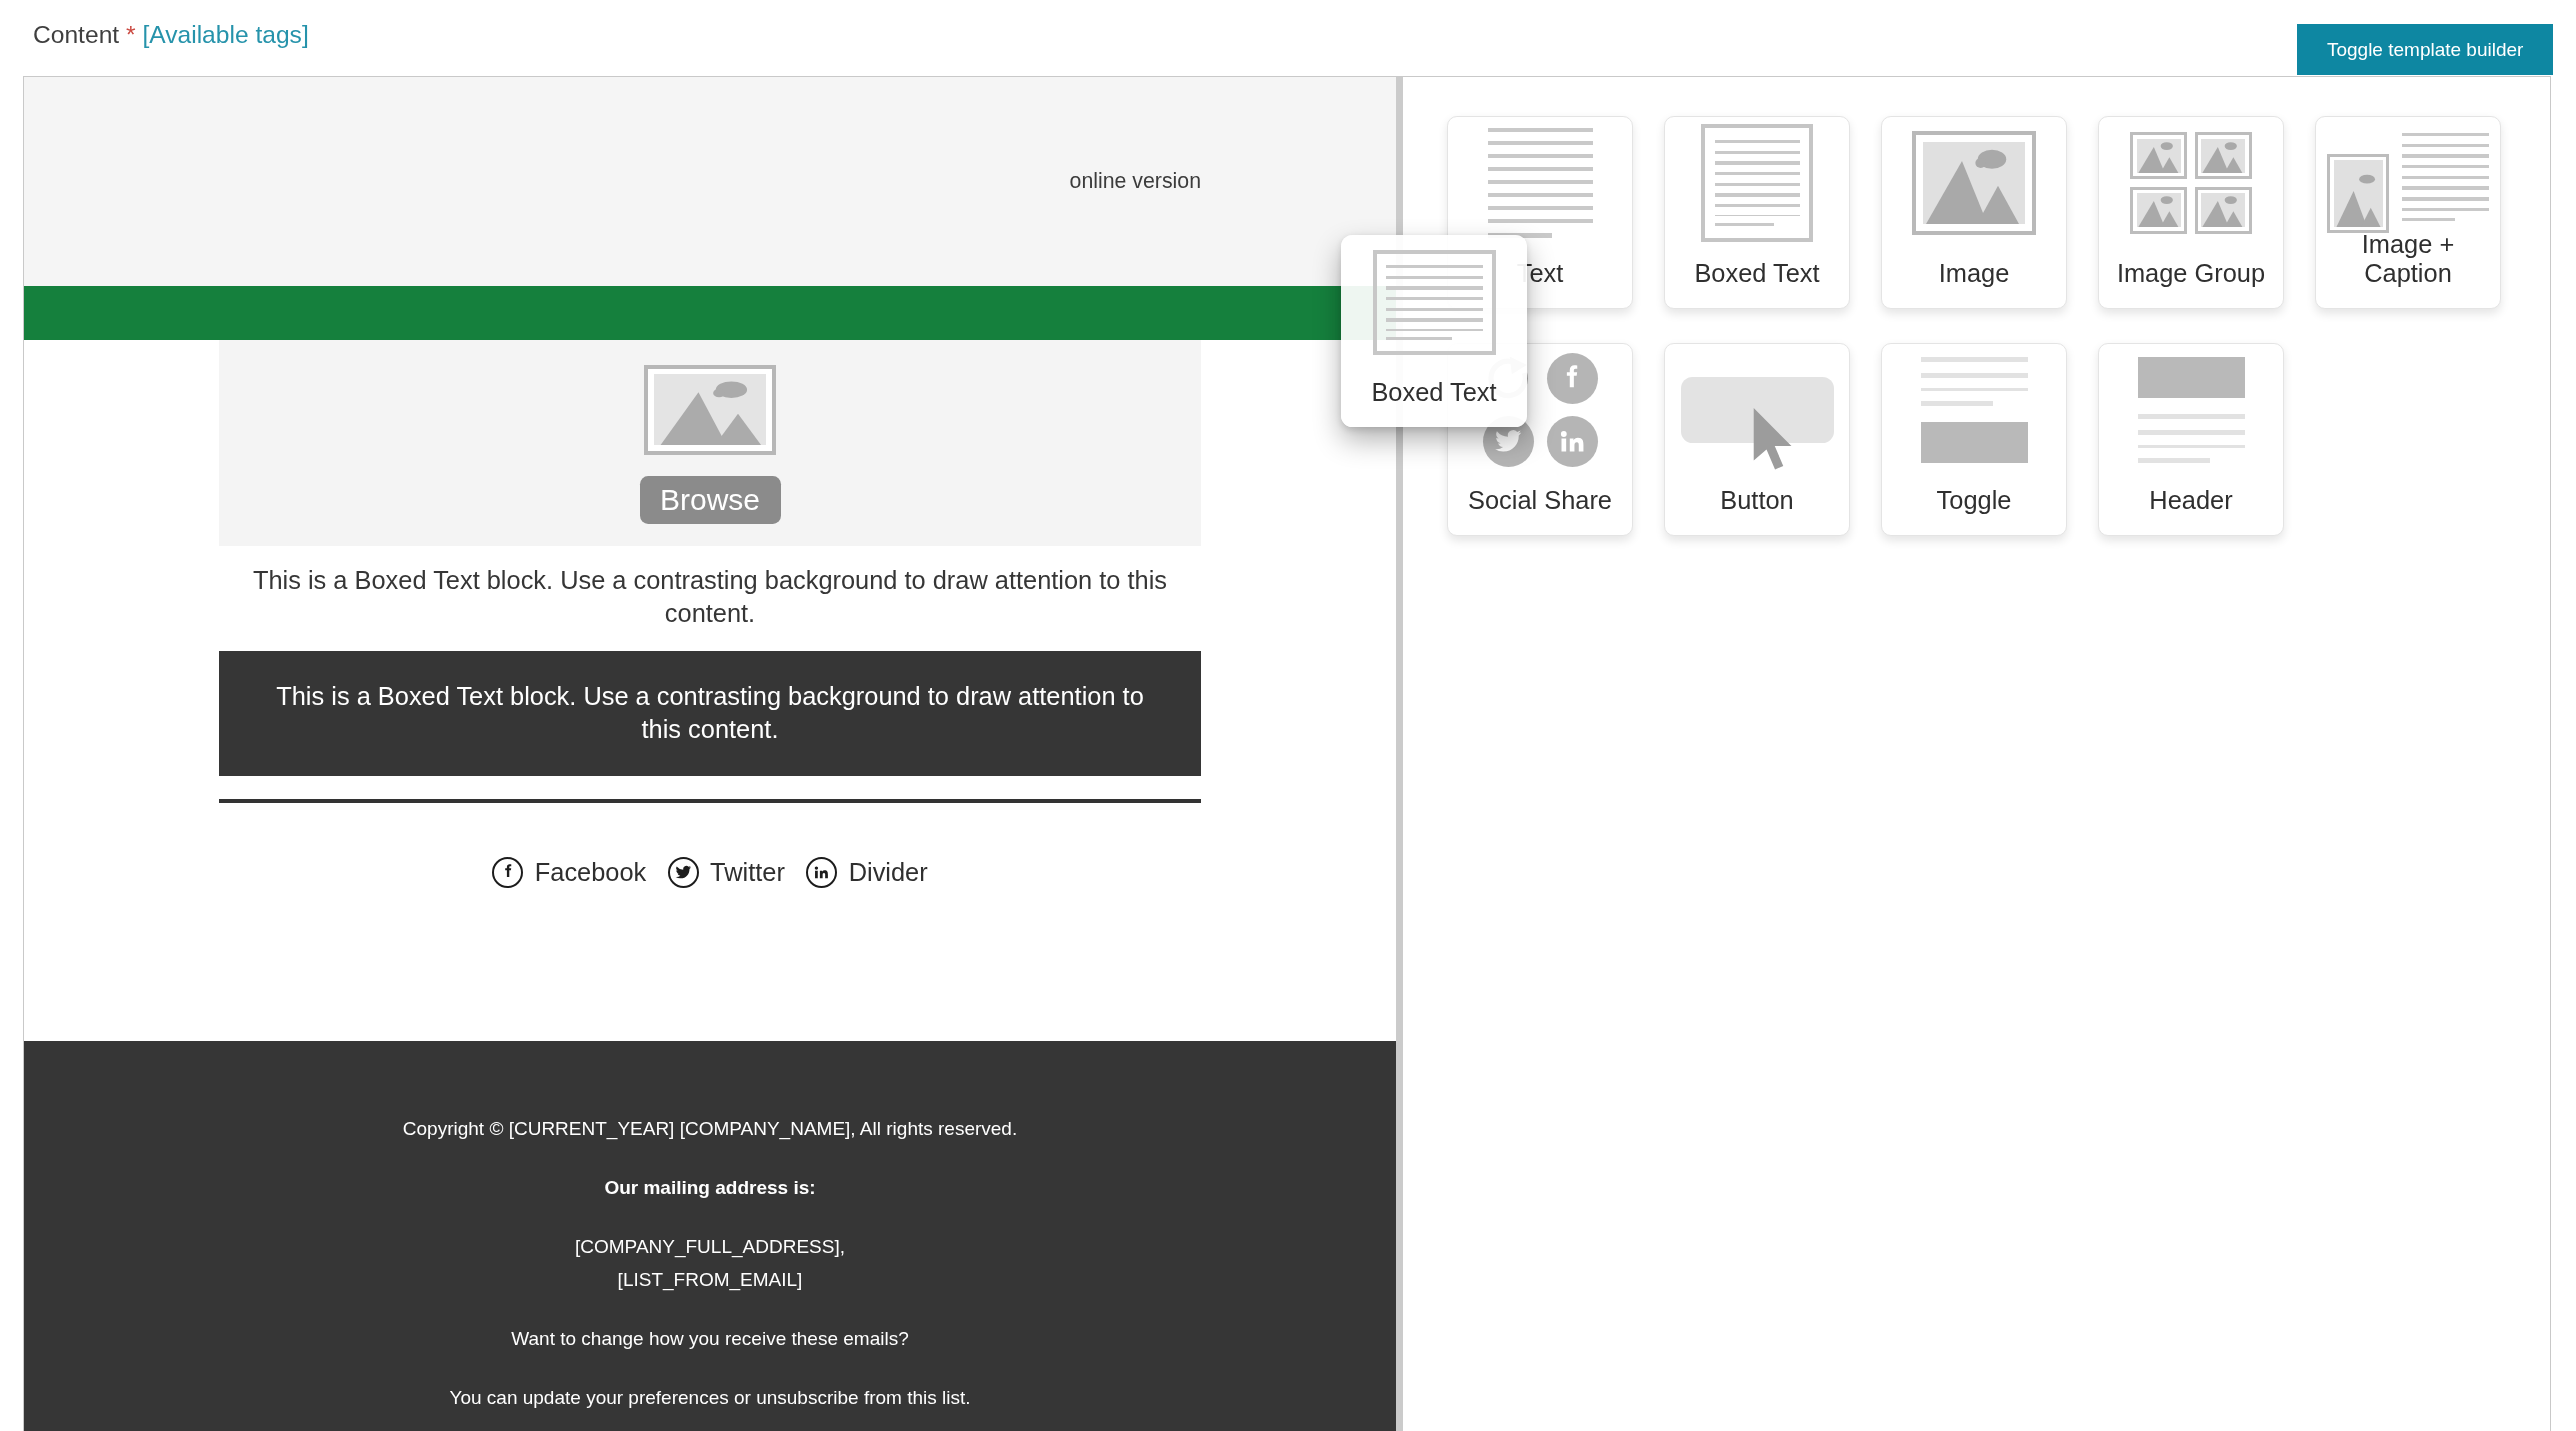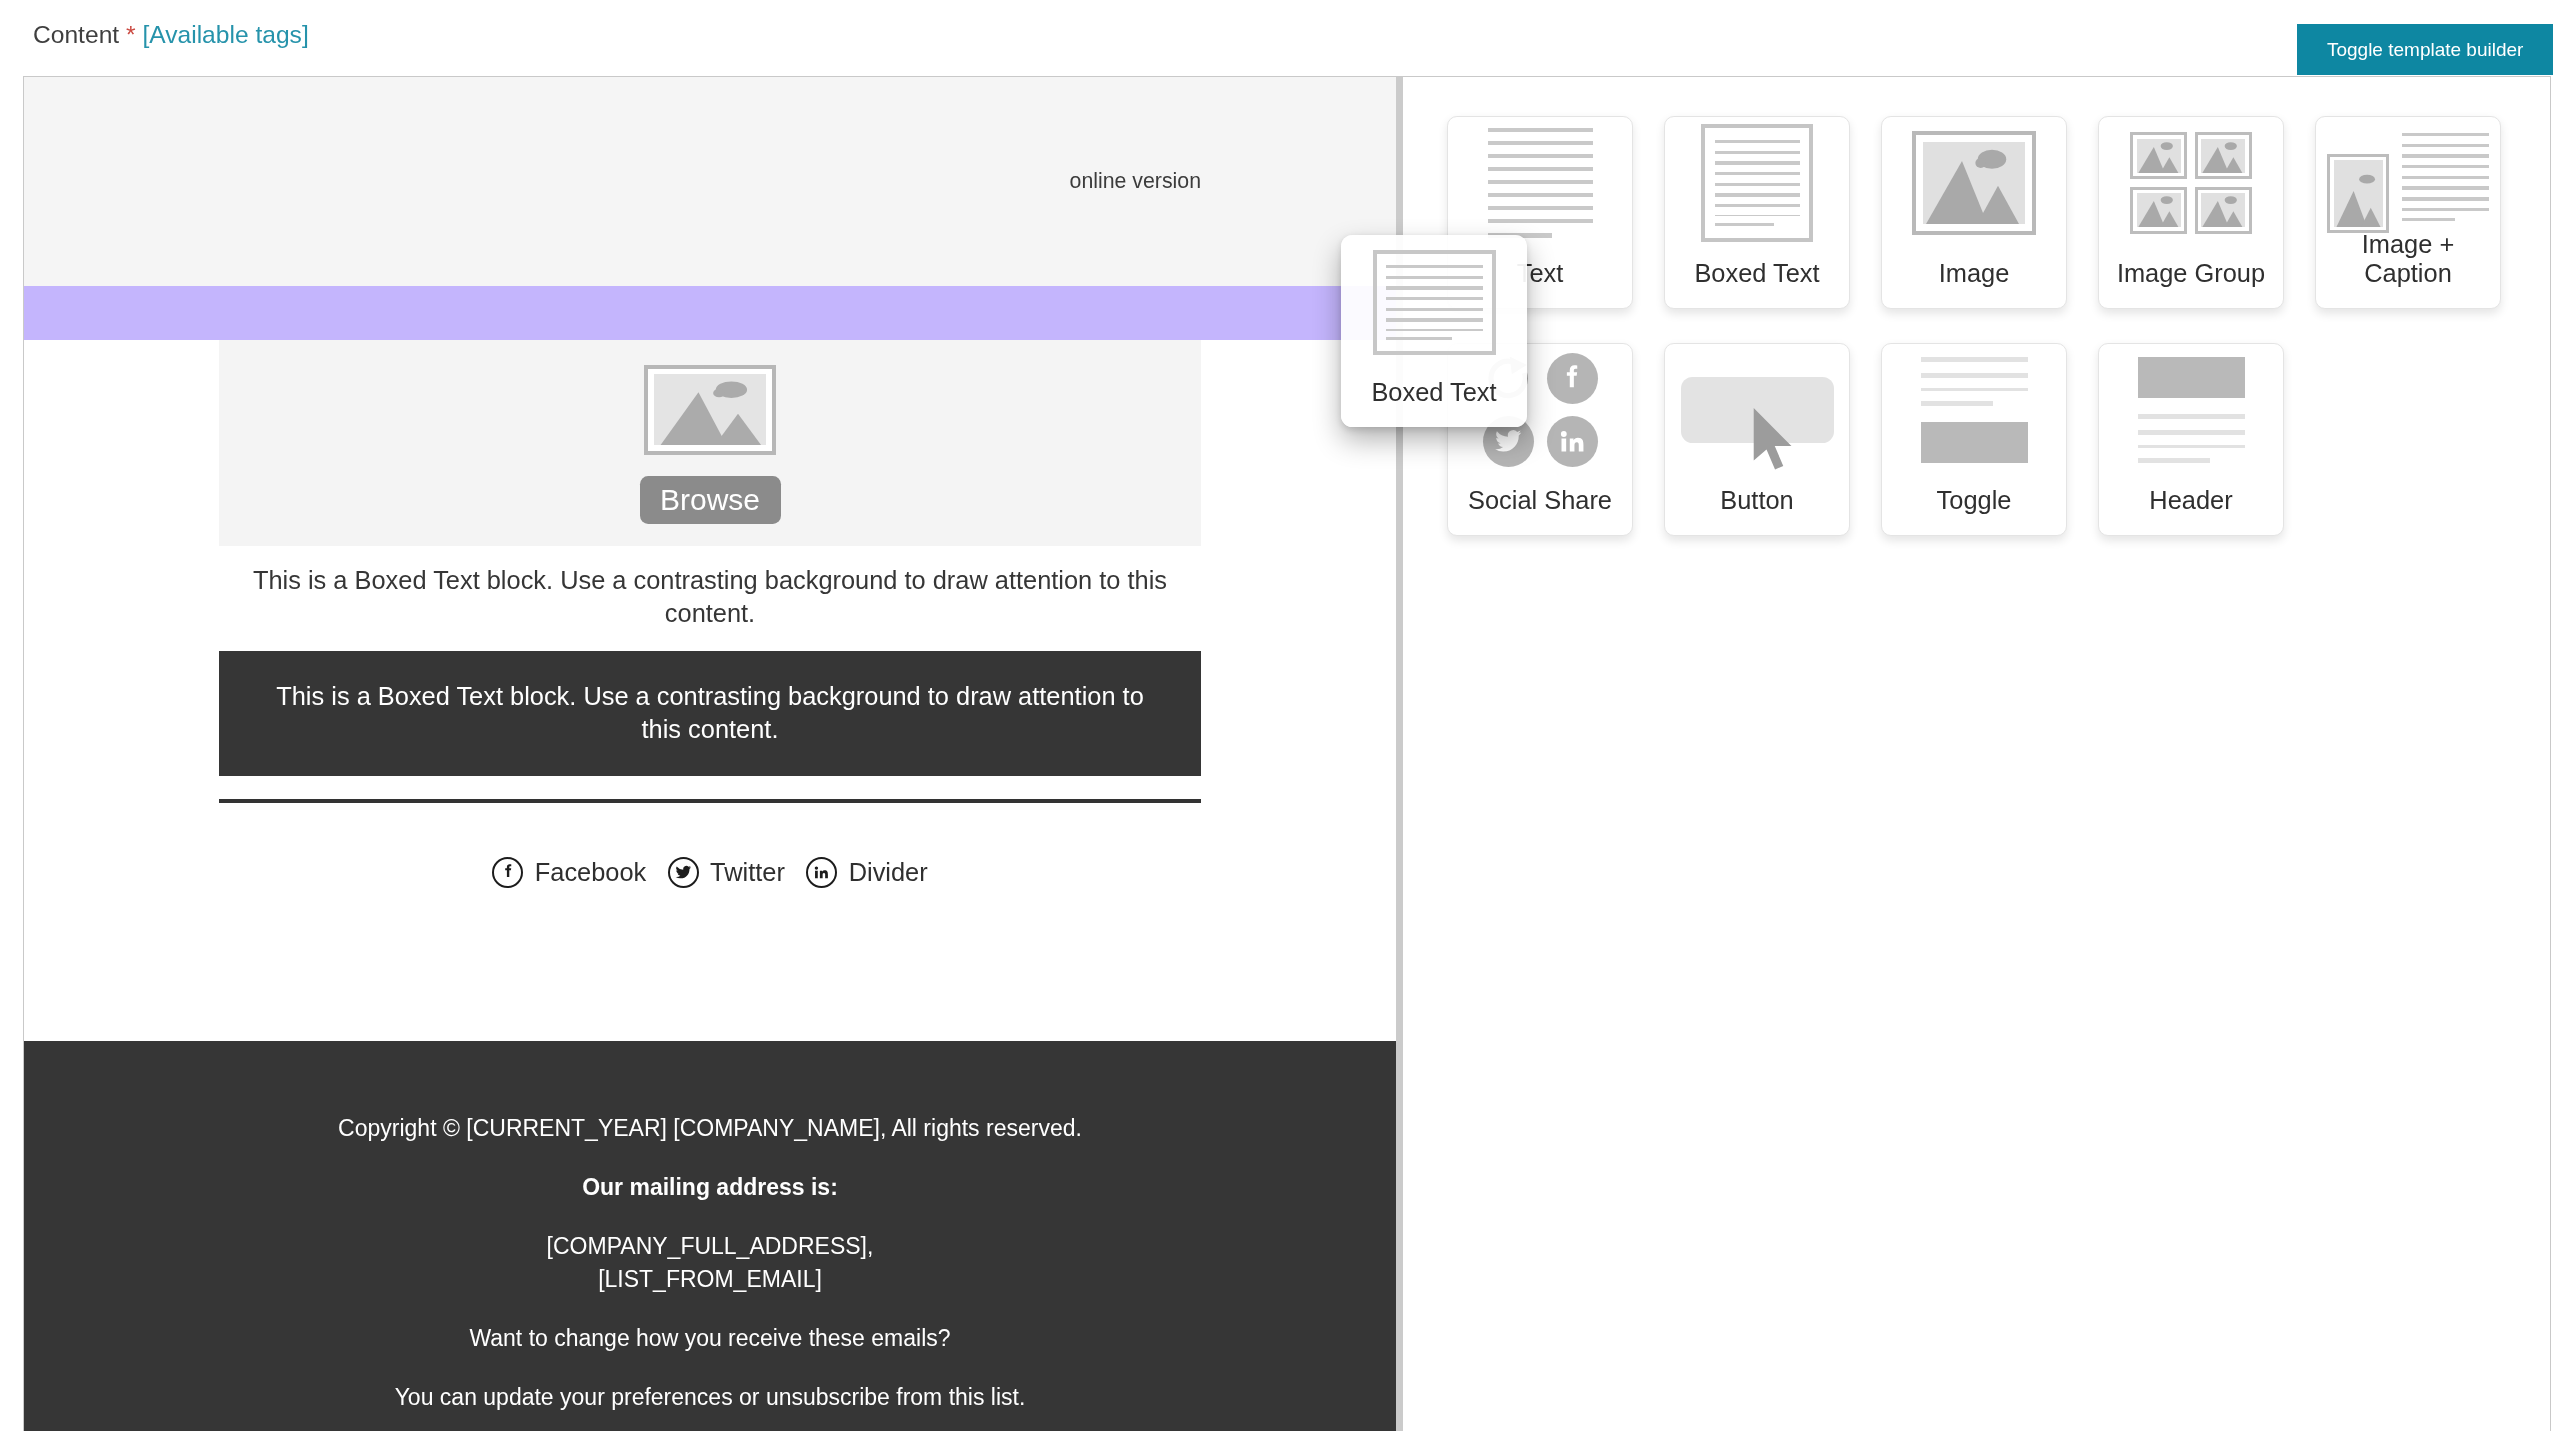--- a/index.html
+++ b/index.html
@@ -13,21 +13,21 @@
   .tags-link { color:#2693ab; cursor:pointer; }
   .toggle-btn { position:absolute; right:23px; top:24px; height:51px; padding:0 29.6px;
                 background:#0e87a2; color:#fff; font-size:19px; line-height:51px;
                 border:none; cursor:pointer; }
 
   
   .main-panel { position:absolute; left:23px; top:76px; width:2528px; height:1478px;
                 border:1.6px solid #c9c9c9; background:#fff; }
 
   
-  .preview { position:absolute; left:0; top:0; width:1372px; height:1354px; background:#c4b5fd; }
+  .preview { position:absolute; left:0; top:0; width:1372px; height:1354px; background:#15803d; }
   .preheader { height:209px; background:#f5f5f5; }
   .online-version { width:982px; margin:0 auto; padding-top:92px; text-align:right;
                     font-size:21.3px; color:#3c3c3c; }
   .email-body { background:#fff; height:701px; }
   .content-col { width:982px; margin:0 auto; }
 
   .image-block { background:#f4f4f4; padding:24.6px 0 21.3px; text-align:center; margin-top:54px; }
   .ph-frame { display:inline-block; border:4.1px solid #b7b7b7; background:#fff; padding:5.7px; }
   .ph-inner { width:112px; height:71px; background:#e4e4e4; overflow:hidden; }
   .browse-btn { display:block; margin:21.3px auto 0; width:141px; height:48px; background:#8b8b8b;
@@ -39,21 +39,21 @@
   .email-divider { margin-top:23px; height:4.1px; background:#333; }
   .type-text { margin-top:59px; text-align:center; font-size:25.4px; color:#363636; }
 
   .social-row { margin-top:54px; display:flex; justify-content:center; align-items:flex-start; gap:21.3px; }
   .social-item { display:flex; align-items:center; gap:11.5px; font-size:25.4px; color:#2f2f2f; cursor:pointer; }
   .s-circle { width:31px; height:31px; border:2.5px solid #1c1c1c; border-radius:50%;
               display:flex; align-items:center; justify-content:center; }
   .s-circle svg { width:16.4px; height:16.4px; }
 
   .email-footer { background:#363636; color:#fff; padding:71px 0 0; height:423px; }
-  .email-footer p { text-align:center; font-size:23px; line-height:33px; margin-bottom:26px; }
+  .email-footer p { text-align:center; font-size:19px; line-height:33px; margin-bottom:26px; }
   .email-footer .bold { font-weight:bold; }
 
   
   .v-divider { position:absolute; left:1372px; top:0; width:7.4px; height:1478px; background:#cbcbcb; }
 
   
   .blocks-area { position:absolute; left:1379px; top:0; width:1146px; height:1354px; background:#fff; }
   .blocks-grid { position:absolute; left:44px; top:39px; display:grid;
                  grid-template-columns:repeat(5,186px); gap:34px 31px; }
   .block-card { width:186px; height:193px; background:#fff; border:1.6px solid #e4e4e4;

